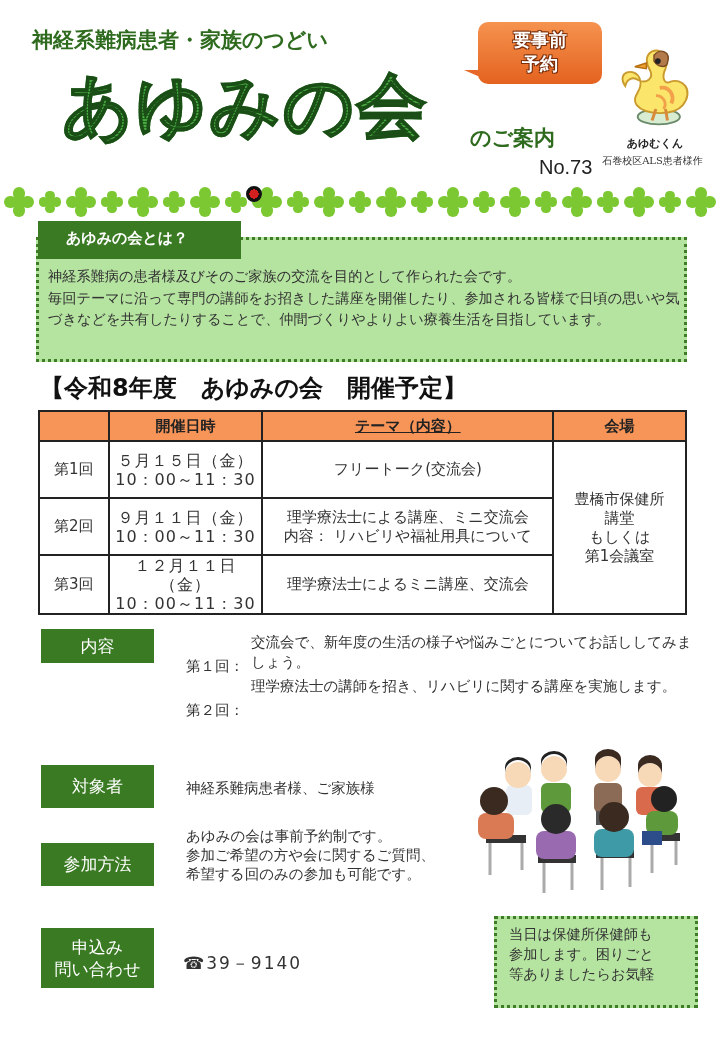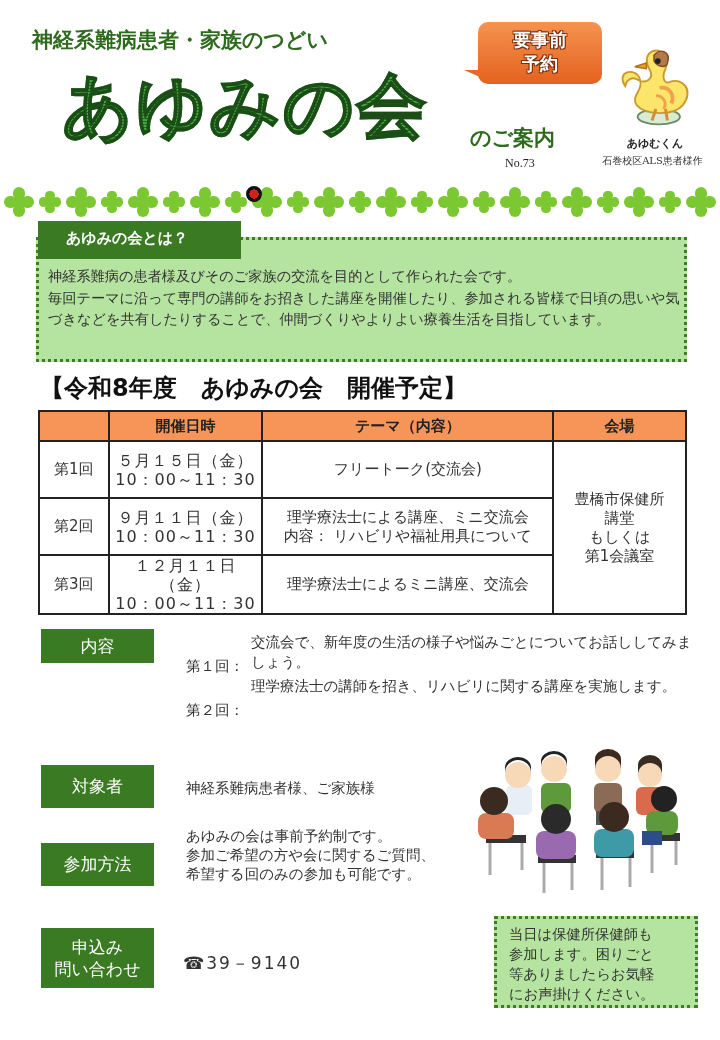--- a/index.html
+++ b/index.html
@@ -8,21 +8,21 @@
   .abs { position: absolute; }
 
   
   .subtitle { left: 32px; top: 26px; font-size: 21px; font-weight: bold; color: #2e6b1e; letter-spacing: 0px; white-space: nowrap; }
   .main-title { left: 62px; top: 68px; font-size: 70px; font-weight: bold; letter-spacing: 2px; white-space: nowrap;
      color: #3f9a3a;
      background: repeating-linear-gradient(180deg, #4aa843 0 2px, #1f6a1c 2px 3px);
      -webkit-background-clip: text; background-clip: text; -webkit-text-fill-color: transparent;
      -webkit-text-stroke: 1.5px #1a4e16; line-height: 1.1; }
   .annai { left: 470px; top: 124px; font-size: 21px; font-weight: bold; color: #2e6b1e; white-space: nowrap; }
-  .issue { left: 505px; top: 156px; font-size: 12px; font-family: Liberation Serif, serif; color: #222; }
+  .issue { left: 539px; top: 156px; font-size: 20px; font-family: Liberation Sans, sans-serif; color: #222; }
 
   .bubble { left: 478px; top: 22px; width: 124px; height: 62px; border-radius: 10px;
      background: linear-gradient(180deg, #f5934f 0%, #e4621f 100%); color: #fff; font-weight: bold; font-size: 18px;
      text-align: center; line-height: 24px; padding-top: 6px; text-shadow: 1px 1px 0 #7a2e0a, -1px -1px 0 #7a2e0a, 1px -1px 0 #7a2e0a, -1px 1px 0 #7a2e0a; }
   .bubble-tail { left: 460px; top: 70px; width: 0; height: 0; border-top: 14px solid #e6692a; border-left: 40px solid transparent; transform: skewX(-30deg); }
 
   .mascot { left: 606px; top: 38px; width: 96px; height: 96px; }
   .mascot-name { left: 600px; top: 136px; width: 110px; text-align: center; font-size: 11px; font-weight: bold; color: #222; }
   .mascot-credit { left: 590px; top: 154px; width: 125px; text-align: center; font-size: 10px; font-family: "DejaVu Serif", serif; color: #333; white-space: nowrap; }
 
@@ -38,21 +38,21 @@
   .about-text { left: 48px; top: 266px; width: 640px; font-size: 14.2px; line-height: 21.5px; color: #333; }
 
   
   .sched-title { left: 40px; top: 372px; font-size: 24px; font-weight: bold; color: #111; white-space: nowrap; }
 
   
   table.sched { position: absolute; left: 38px; top: 410px; width: 649px; border-collapse: collapse; font-size: 15px; color: #333; }
   table.sched th, table.sched td { border: 2px solid #222; text-align: center; vertical-align: middle; }
   table.sched th { background: #f79559; height: 30px; font-weight: bold; font-size: 15px; color: #222; }
   table.sched td { height: 57px; line-height: 19px; }
-  .c1 { width: 66px; } .c2 { width: 146px; } .c3 { width: 276px; } .c4 { width: 126px; }
+  .c1 { width: 66px; } .c2 { width: 146px; } .c3 { width: 276px; text-decoration: underline; } .c4 { width: 126px; }
   .date-line { font-size: 16px; letter-spacing: 1px; }
 
   
   .tag { background: #3a7a23; color: #fff; width: 113px; text-align: center; font-size: 17px; }
   .tag-naiyou { left: 41px; top: 629px; height: 34px; line-height: 34px; }
   .tag-taisho { left: 41px; top: 765px; height: 43px; line-height: 43px; }
   .tag-sanka { left: 41px; top: 843px; height: 43px; line-height: 43px; }
   .tag-moshikomi { left: 41px; top: 928px; height: 60px; line-height: 22px; padding-top: 8px; }
 
   .naiyou-list { left: 186px; top: 632px; width: 510px; font-size: 14.5px; line-height: 20px; color: #333; }
@@ -390,14 +390,13 @@
 <div class="abs contact-text">
   <div class="contact-phone">
     <span>☎</span><span>39－9140</span>
   </div>
 </div>
 
 <div class="abs note-box">
   <div>当日は保健所保健師も</div>
   <div>参加します。困りごと</div>
   <div>等ありましたらお気軽</div>
-  <div>にお声掛けください。</div>
 </div>
 
 </body></html>

